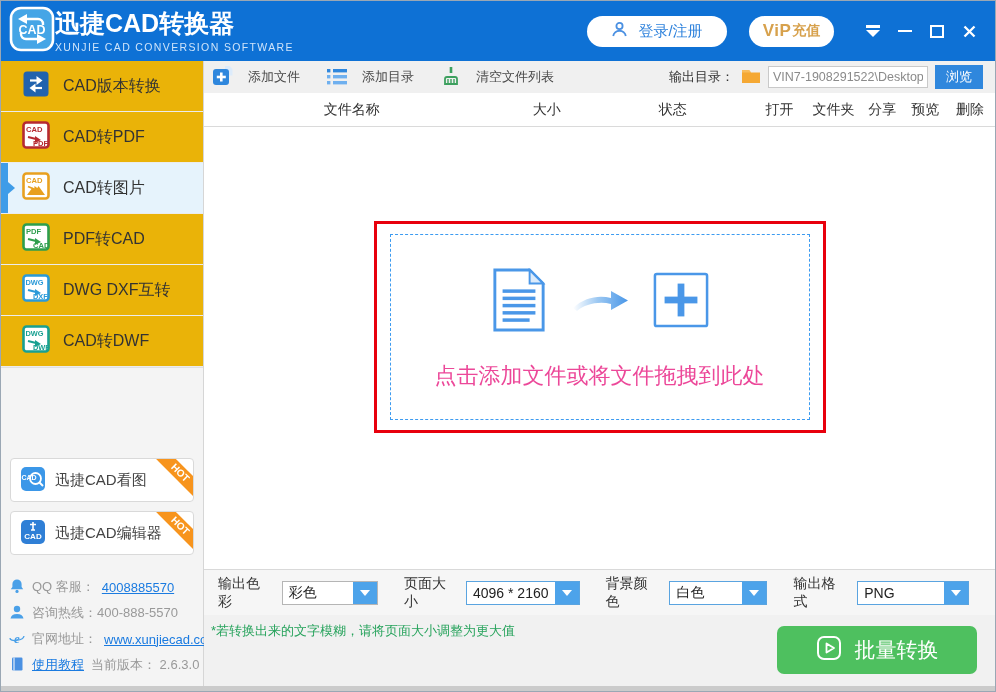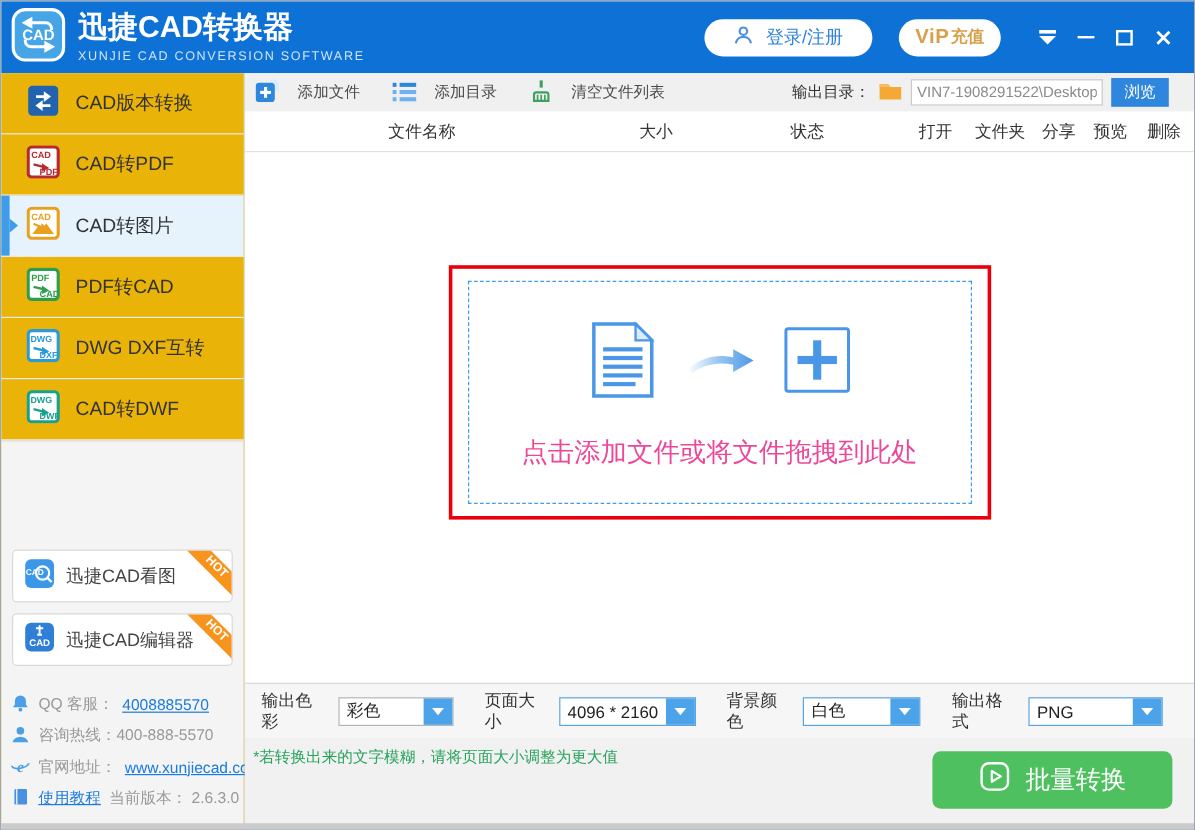--- a/index.html
+++ b/index.html
@@ -2,21 +2,21 @@
 <html><head>
 <meta charset="utf-8">
 <style>
   html,body{margin:0;padding:0;background:#fff;}
   .window{width:996px;height:692px;position:relative;font-family:"Liberation Sans",sans-serif;
     border:1px solid #9aa7b4;box-sizing:border-box;overflow:hidden;background:#fff;}
   .window::after{content:"";position:absolute;left:0;right:0;bottom:0;height:5px;background:#cbcbcb;}
 
   
   .header{height:60px;background:#0e71d5;display:flex;align-items:center;padding:0 10px 0 8px;box-sizing:border-box;}
-  .titles{margin-left:10px;}
+  .titles{}
   .title{font-size:25px;color:#fff;font-weight:bold;line-height:1.15;}
   .subtitle{font-size:10.5px;color:#cfe4fa;letter-spacing:.13em;margin-top:3px;}
   .header-right{margin-left:auto;display:flex;align-items:center;}
   .pill{height:31px;border-radius:16px;background:#fff;display:flex;align-items:center;justify-content:center;cursor:pointer;}
   .login-pill{width:140px;gap:10px;color:#2e82dc;font-size:15px;}
   .vip-pill{width:85px;margin-left:22px;color:#d7a14c;font-weight:bold;gap:1px;}
   .vip-v{font-size:17px;letter-spacing:.5px;}
   .vip-suffix{font-size:14px;}
   .win-controls{display:flex;align-items:center;gap:18px;margin-left:32px;margin-right:8px;}
   .wc{cursor:pointer;display:flex;flex-direction:column;align-items:center;justify-content:center;height:16px;}
@@ -41,21 +41,21 @@
   .ribbon{position:absolute;top:7px;right:-16px;width:58px;transform:rotate(45deg);background:#f7941d;color:#fff;
     font-size:10px;font-weight:bold;text-align:center;line-height:14px;}
   .contacts{padding:10px 6px 7px 8px;}
   .contact-row{display:flex;align-items:center;gap:7px;height:26px;font-size:13px;color:#999;white-space:nowrap;}
   .link{color:#1b7be0;text-decoration:underline;cursor:pointer;}
 
   
   .main{flex:1;display:flex;flex-direction:column;min-width:0;}
   .toolbar{height:32px;background:#f0f0f0;display:flex;align-items:center;padding-left:9px;font-size:13px;color:#4a4a4a;flex:none;}
   .tb-btn{display:flex;align-items:center;gap:15px;margin-right:27px;cursor:pointer;}
-  .out-group{margin-left:auto;display:flex;align-items:center;gap:7px;padding-right:21px;font-size:13px;color:#333;}
+  .out-group{margin-left:auto;display:flex;align-items:center;gap:7px;padding-right:12px;font-size:13px;color:#333;}
   .out-input{width:160px;height:22px;background:#fff;border:1px solid #c9c9c9;font-size:12.5px;color:#8a8a8a;
     padding:0 4px;box-sizing:border-box;font-family:Liberation Sans, sans-serif;}
   .browse-btn{width:48px;height:24px;background:#2f87dd;color:#fff;font-size:13px;border:none;display:flex;
     align-items:center;justify-content:center;cursor:pointer;font-family:inherit;}
 
   .table-header{height:33px;background:#fff;border-bottom:1px solid #dadada;display:flex;align-items:center;
     font-size:14px;color:#333;flex:none;}
   .th{text-align:center;}
   .th1{width:296px}.th2{width:95px}.th3{width:158px}.th4{width:56px}.th5{width:52px}.th6{width:46px}.th7{width:40px}.th8{width:50px}
 

